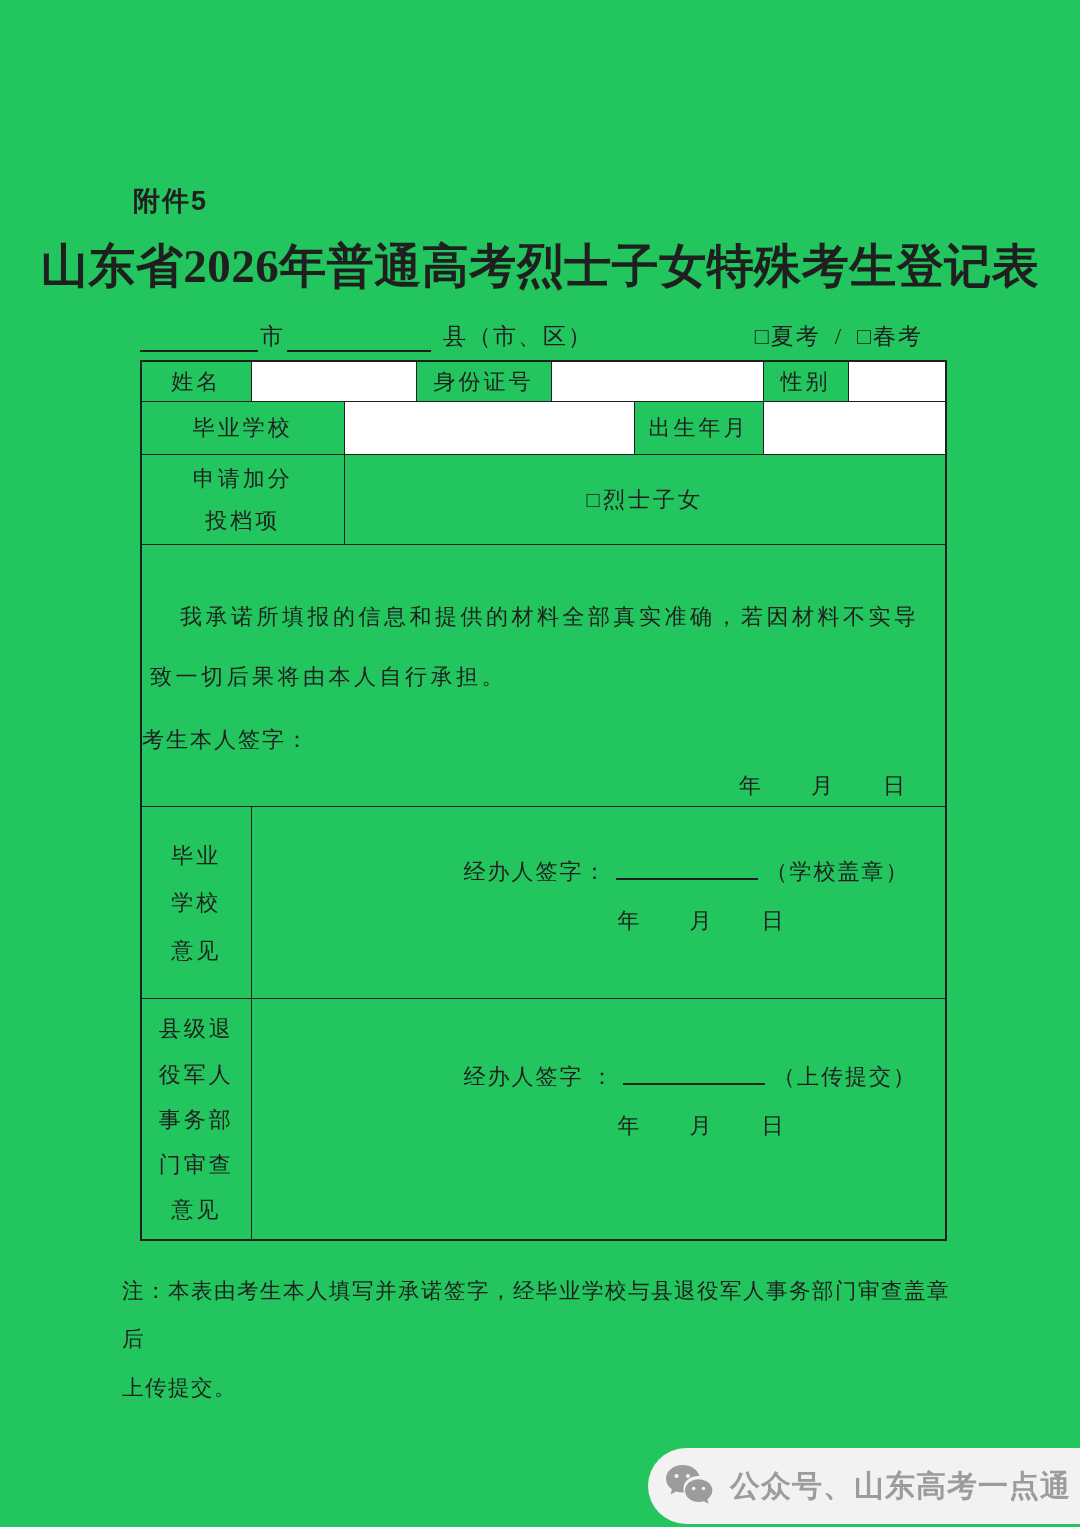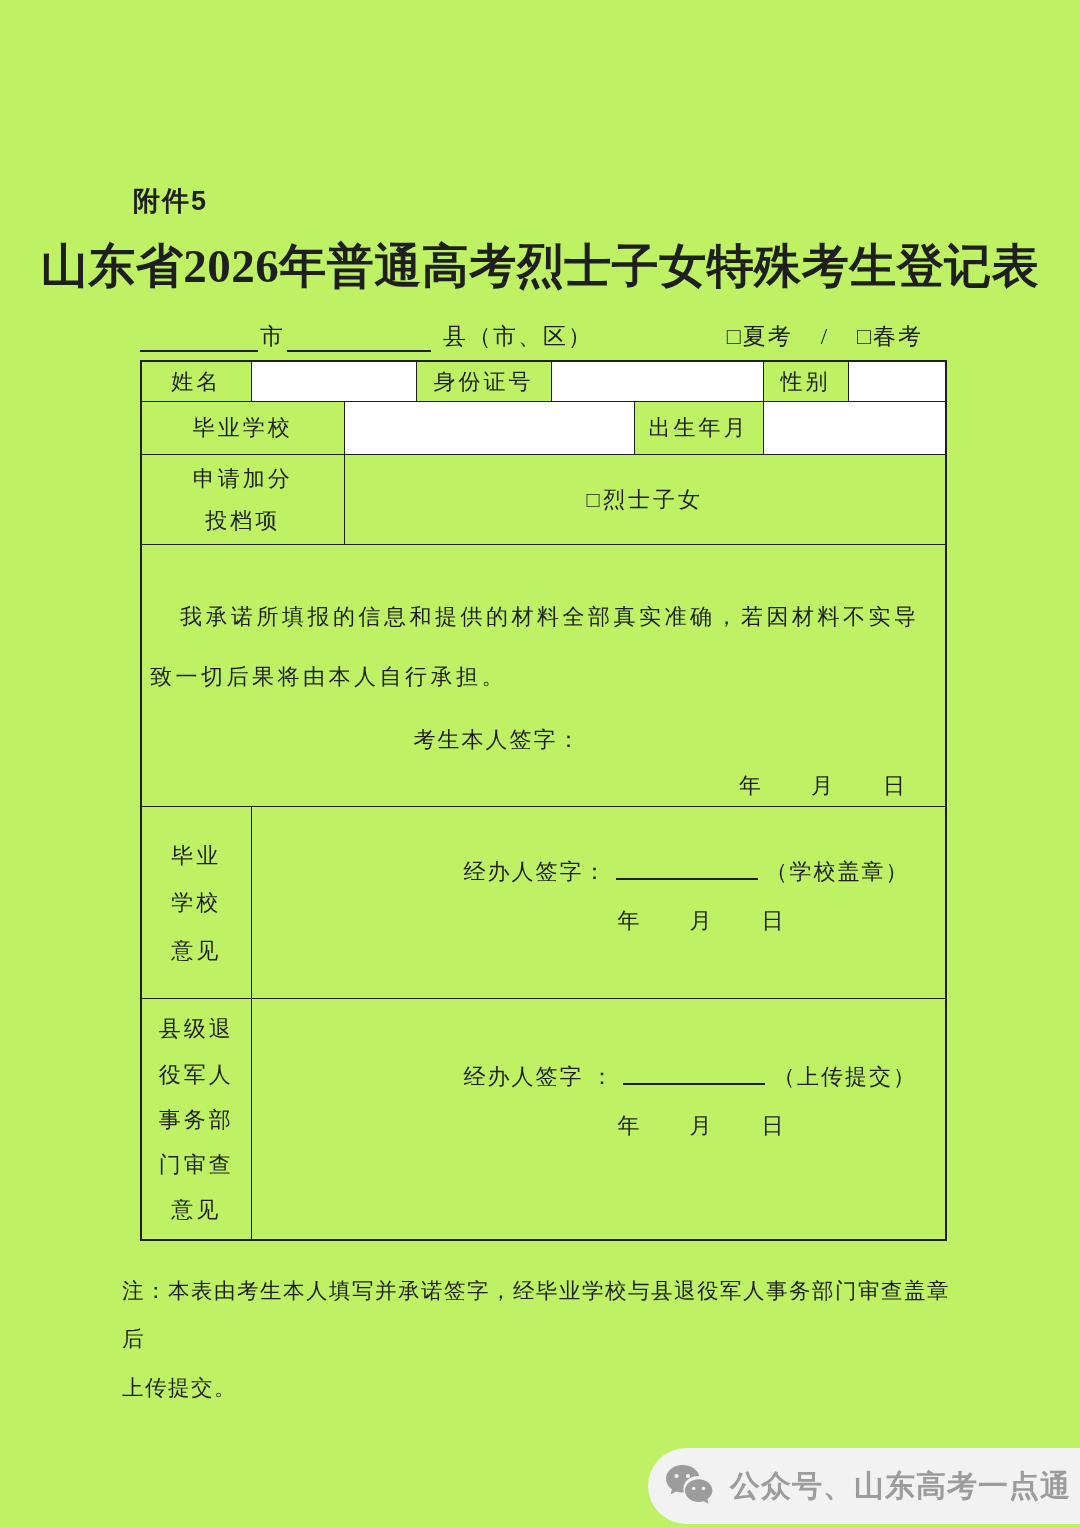--- a/index.html
+++ b/index.html
@@ -3,21 +3,21 @@
 <meta charset="utf-8">
 <style>
   * { margin: 0; padding: 0; box-sizing: border-box; }
   html, body { background: #ffffff; }
   body { font-family: "Liberation Serif", "DejaVu Serif", serif; color: #1f1f1f; }
 
   .page {
     position: relative;
     width: 1080px;
     height: 1527px;
-    background: #bef264;
+    background: #22c55e;
     overflow: hidden;
   }
 
   .attachment {
     margin: 183px 0 0 133px;
     font-family: "Liberation Sans", "DejaVu Sans", sans-serif;
     font-weight: 700;
     font-size: 27px;
     letter-spacing: 2px;
   }
@@ -41,21 +41,21 @@
     line-height: 1.3;
   }
   .uline {
     display: inline-block;
     border-bottom: 2px solid #1f1f1f;
     height: 1.15em;
   }
   .subtitle .blank1 { width: 118px; }
   .subtitle .blank2 { width: 144px; margin-right: 10px; }
   .subtitle .suffix { margin: 0 2px; }
-  .exam-group { margin-left: auto; margin-right: 22px; display: flex; gap: 28px; align-items: center; }
+  .exam-group { margin-left: auto; margin-right: 22px; display: flex; gap: 14px; align-items: center; }
 
   table.form {
     margin-left: 140px;
     width: 805px;
     border-collapse: collapse;
     table-layout: fixed;
     border: 2.5px solid #1f1f1f;
     font-size: 22px;
   }
   table.form td {
@@ -81,21 +81,21 @@
   td.opt { text-align: center; letter-spacing: 3px; }
 
   .commit-wrap { padding-top: 42px; }
   .commit {
     padding: 0 8px;
     text-indent: 30px;
     letter-spacing: 3.5px;
     line-height: 60px;
     white-space: pre-line;
   }
-  .cand-sign { margin-top: 18px; text-align: center; padding-right: 92px; letter-spacing: 2px; }
+  .cand-sign { margin-top: 18px; text-align: left; padding-right: 92px; letter-spacing: 2px; }
   .cand-date { margin-top: 16px; text-align: right; padding-right: 38px; letter-spacing: 2px; }
 
   td.v-bottom { vertical-align: bottom; }
   .op-wrap5 { padding-bottom: 16px; }
   .op-wrap6 { padding-bottom: 38px; }
   .sign-row { padding-left: 212px; letter-spacing: 2px; white-space: nowrap; }
   .sign-row .sig-blank { width: 142px; margin: 0 8px; border-bottom: 2px solid #1f1f1f; }
   .date-row { margin-top: 18px; padding-left: 366px; letter-spacing: 2px; }
 
   .note {

